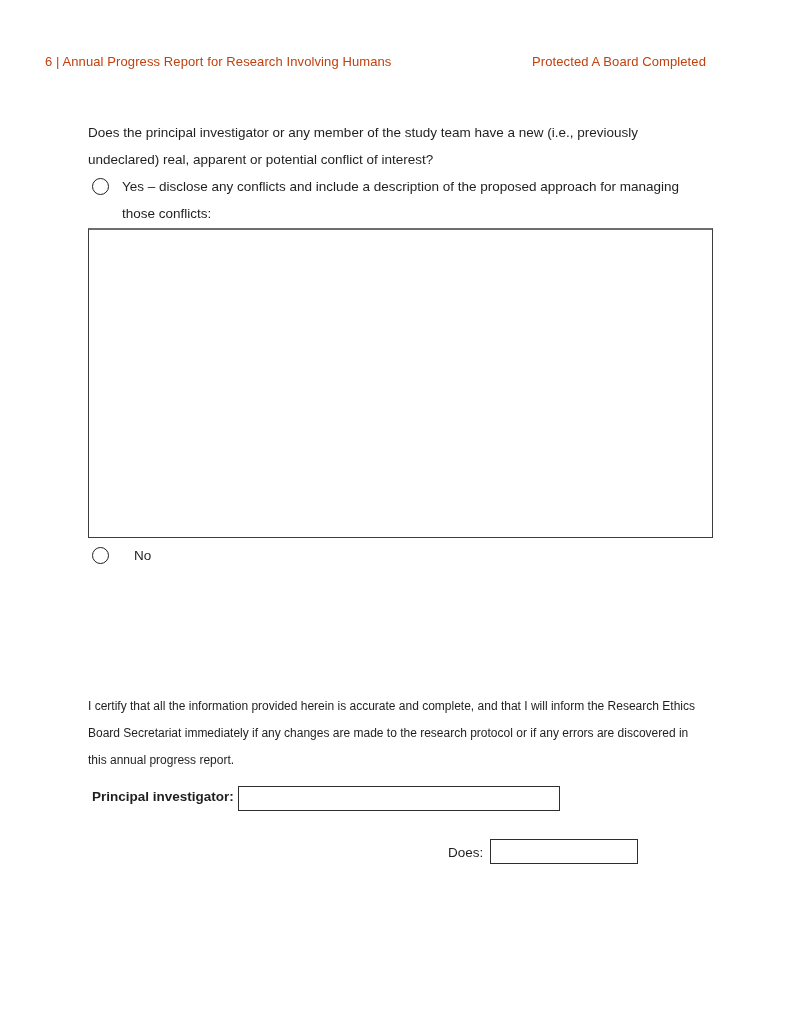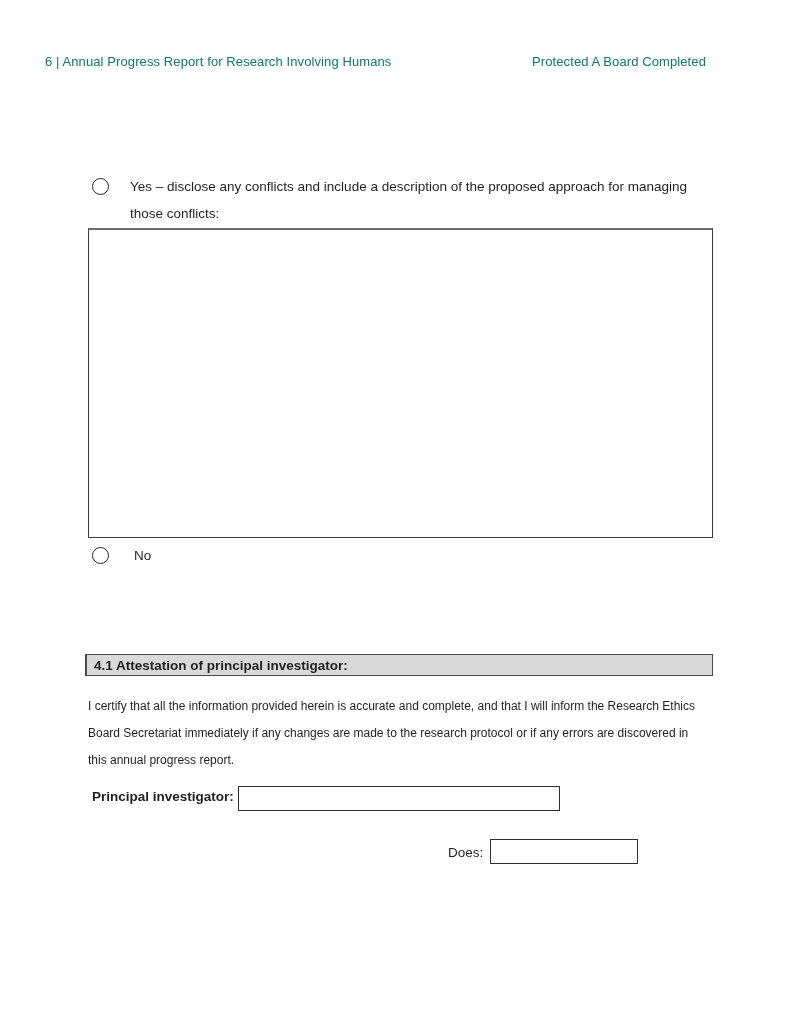--- a/index.html
+++ b/index.html
@@ -6,21 +6,21 @@
   html,body { background:#ffffff; }
   body {
     width:800px; height:1035px; position:relative; overflow:hidden;
     font-family:"Liberation Sans", sans-serif; color:#1f1f1f;
   }
   .page { position:absolute; inset:0; background:#ffffff; }
 
   .header-row {
     position:absolute; top:54px; left:45px; width:661px;
     display:flex; justify-content:space-between; align-items:baseline;
-    font-size:13px; color:#0f766e; letter-spacing:0.1px;
+    font-size:13px; color:#c2410c; letter-spacing:0.1px;
   }
 
   .bar {
     position:absolute; left:85px; width:628px;
     display:flex; align-items:center; padding-left:7px;
     font-weight:bold; font-size:13.5px;
   }
   .bar-gray { background:#d9d9d9; border:1px solid #4a4a4a; border-left-width:2px; height:22px; }
   .bar-35   { top:93px; }
   .bar-41   { top:654px; }
@@ -33,21 +33,21 @@
   .attestation {
     position:absolute; left:88px; top:693px; width:622px;
     font-size:12px; line-height:27px;
   }
 
   .radio-row { position:absolute; display:flex; align-items:flex-start; }
   .radio {
     width:17px; height:17px; border:1.7px solid #1f1f1f; border-radius:50%;
     background:#ffffff; flex-shrink:0;
   }
-  .yes-row { left:92px; top:174px; width:618px;gap:8px; }
+  .yes-row { left:92px; top:174px; width:618px; }
   .yes-row .radio { margin-top:4px; }
   .yes-text { margin-left:13px; width:586px; font-size:13.5px; line-height:27px; margin-top:-1px; }
   .no-row  { left:92px; top:547px; align-items:center; }
   .no-text { margin-left:25px; font-size:13.5px; line-height:17px; }
 
   .conflicts-box {
     position:absolute; left:88px; top:228px; width:625px; height:310px;
     background:#ffffff; border:1px solid #3d3d3d; border-top:2px solid #6e6e6e;
     font-size:13.5px; padding:6px; resize:none; outline:none;
     font-family:"Liberation Sans", sans-serif;
@@ -71,37 +71,35 @@
 <body>
 
 <div class="page">
 
   <div class="header-row">
     <span>6 | Annual Progress Report for Research Involving Humans</span>
     <span>Protected A Board Completed</span>
   </div>
 
 
+  <div class="question">Does the principal investigator or any member of the study team have a new (i.e., previously undeclared) real, apparent or potential conflict of interest?</div>
 
   <div class="radio-row yes-row">
     <div class="radio"></div>
     <div class="yes-text">Yes – disclose any conflicts and include a description of the proposed approach for managing those conflicts:</div>
   </div>
 
   <textarea class="conflicts-box" value="" style=""></textarea>
 
   <div class="radio-row no-row">
     <div class="radio"></div>
     <div class="no-text">No</div>
   </div>
 
 
-  <div class="bar bar-gray bar-41">
-    <span>4.1 Attestation of principal investigator:</span>
-  </div>
 
   <div class="attestation">I certify that all the information provided herein is accurate and complete, and that I will inform the Research Ethics Board Secretariat immediately if any changes are made to the research protocol or if any errors are discovered in this annual progress report.</div>
 
   <div class="pi-row">
     <span class="pi-label">Principal investigator:</span>
   </div>
   <input class="field-box pi-input" value="" style="">
 
 
   <div class="date-label">Does:</div>

